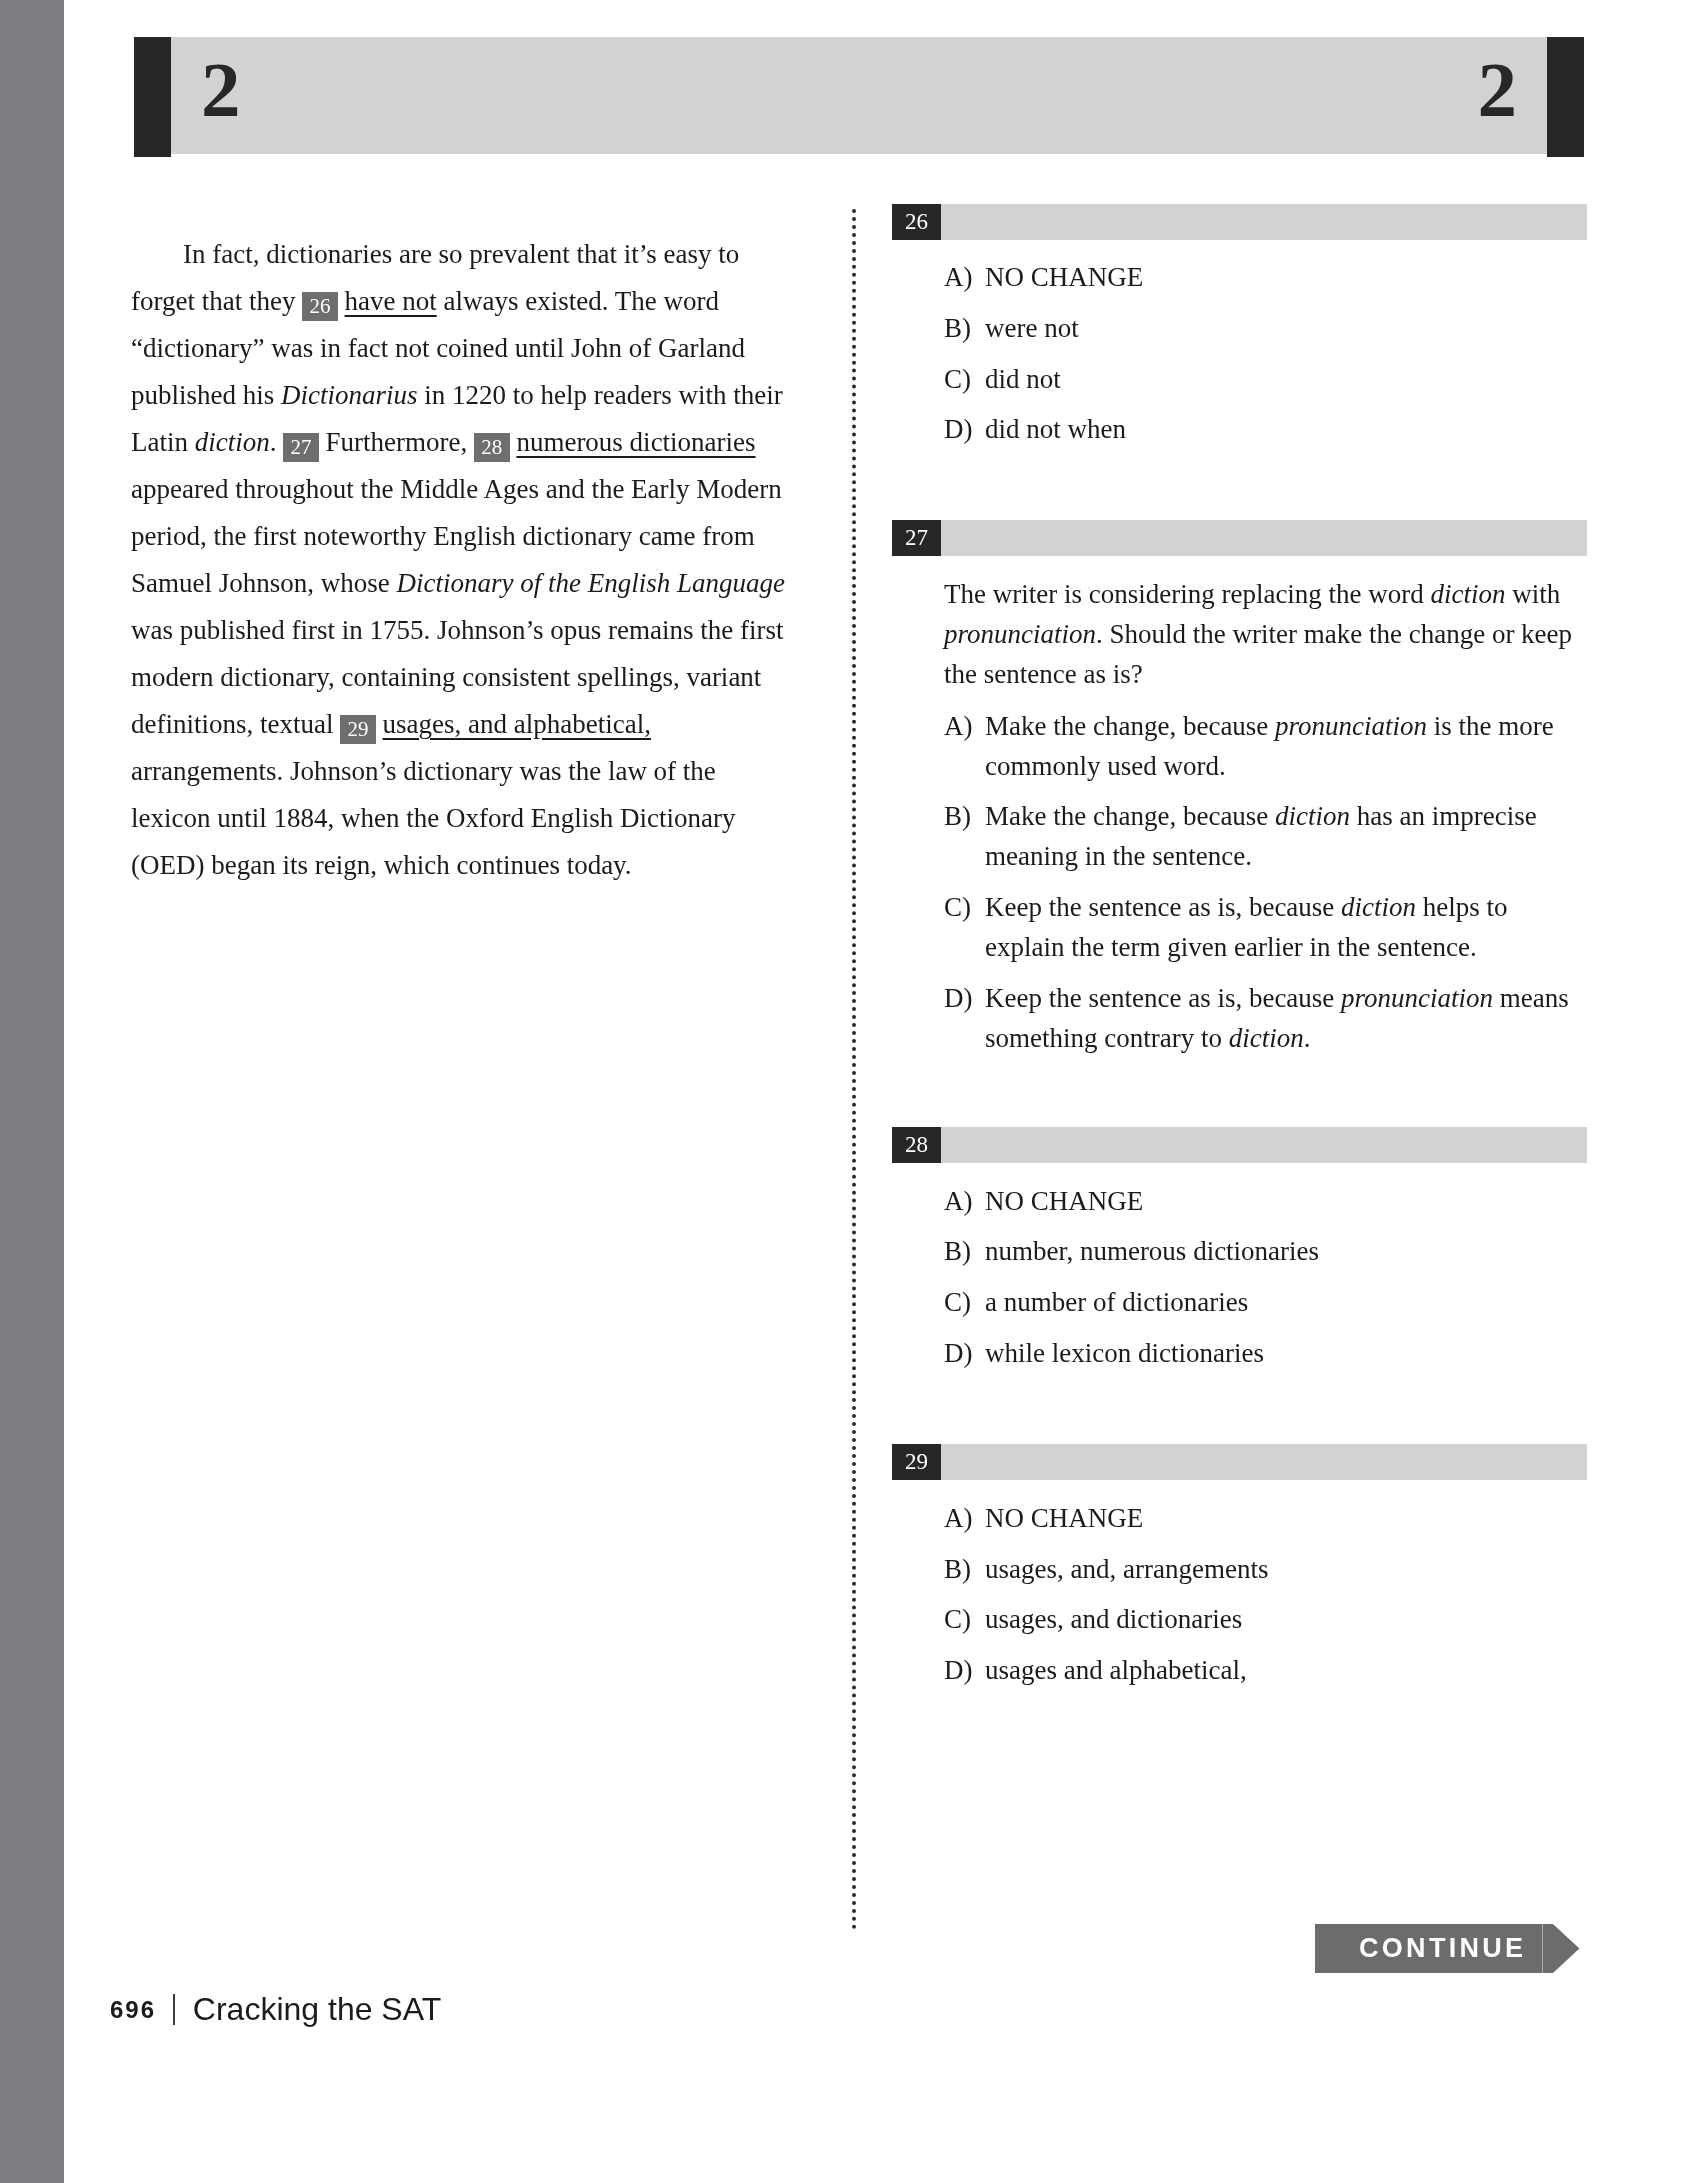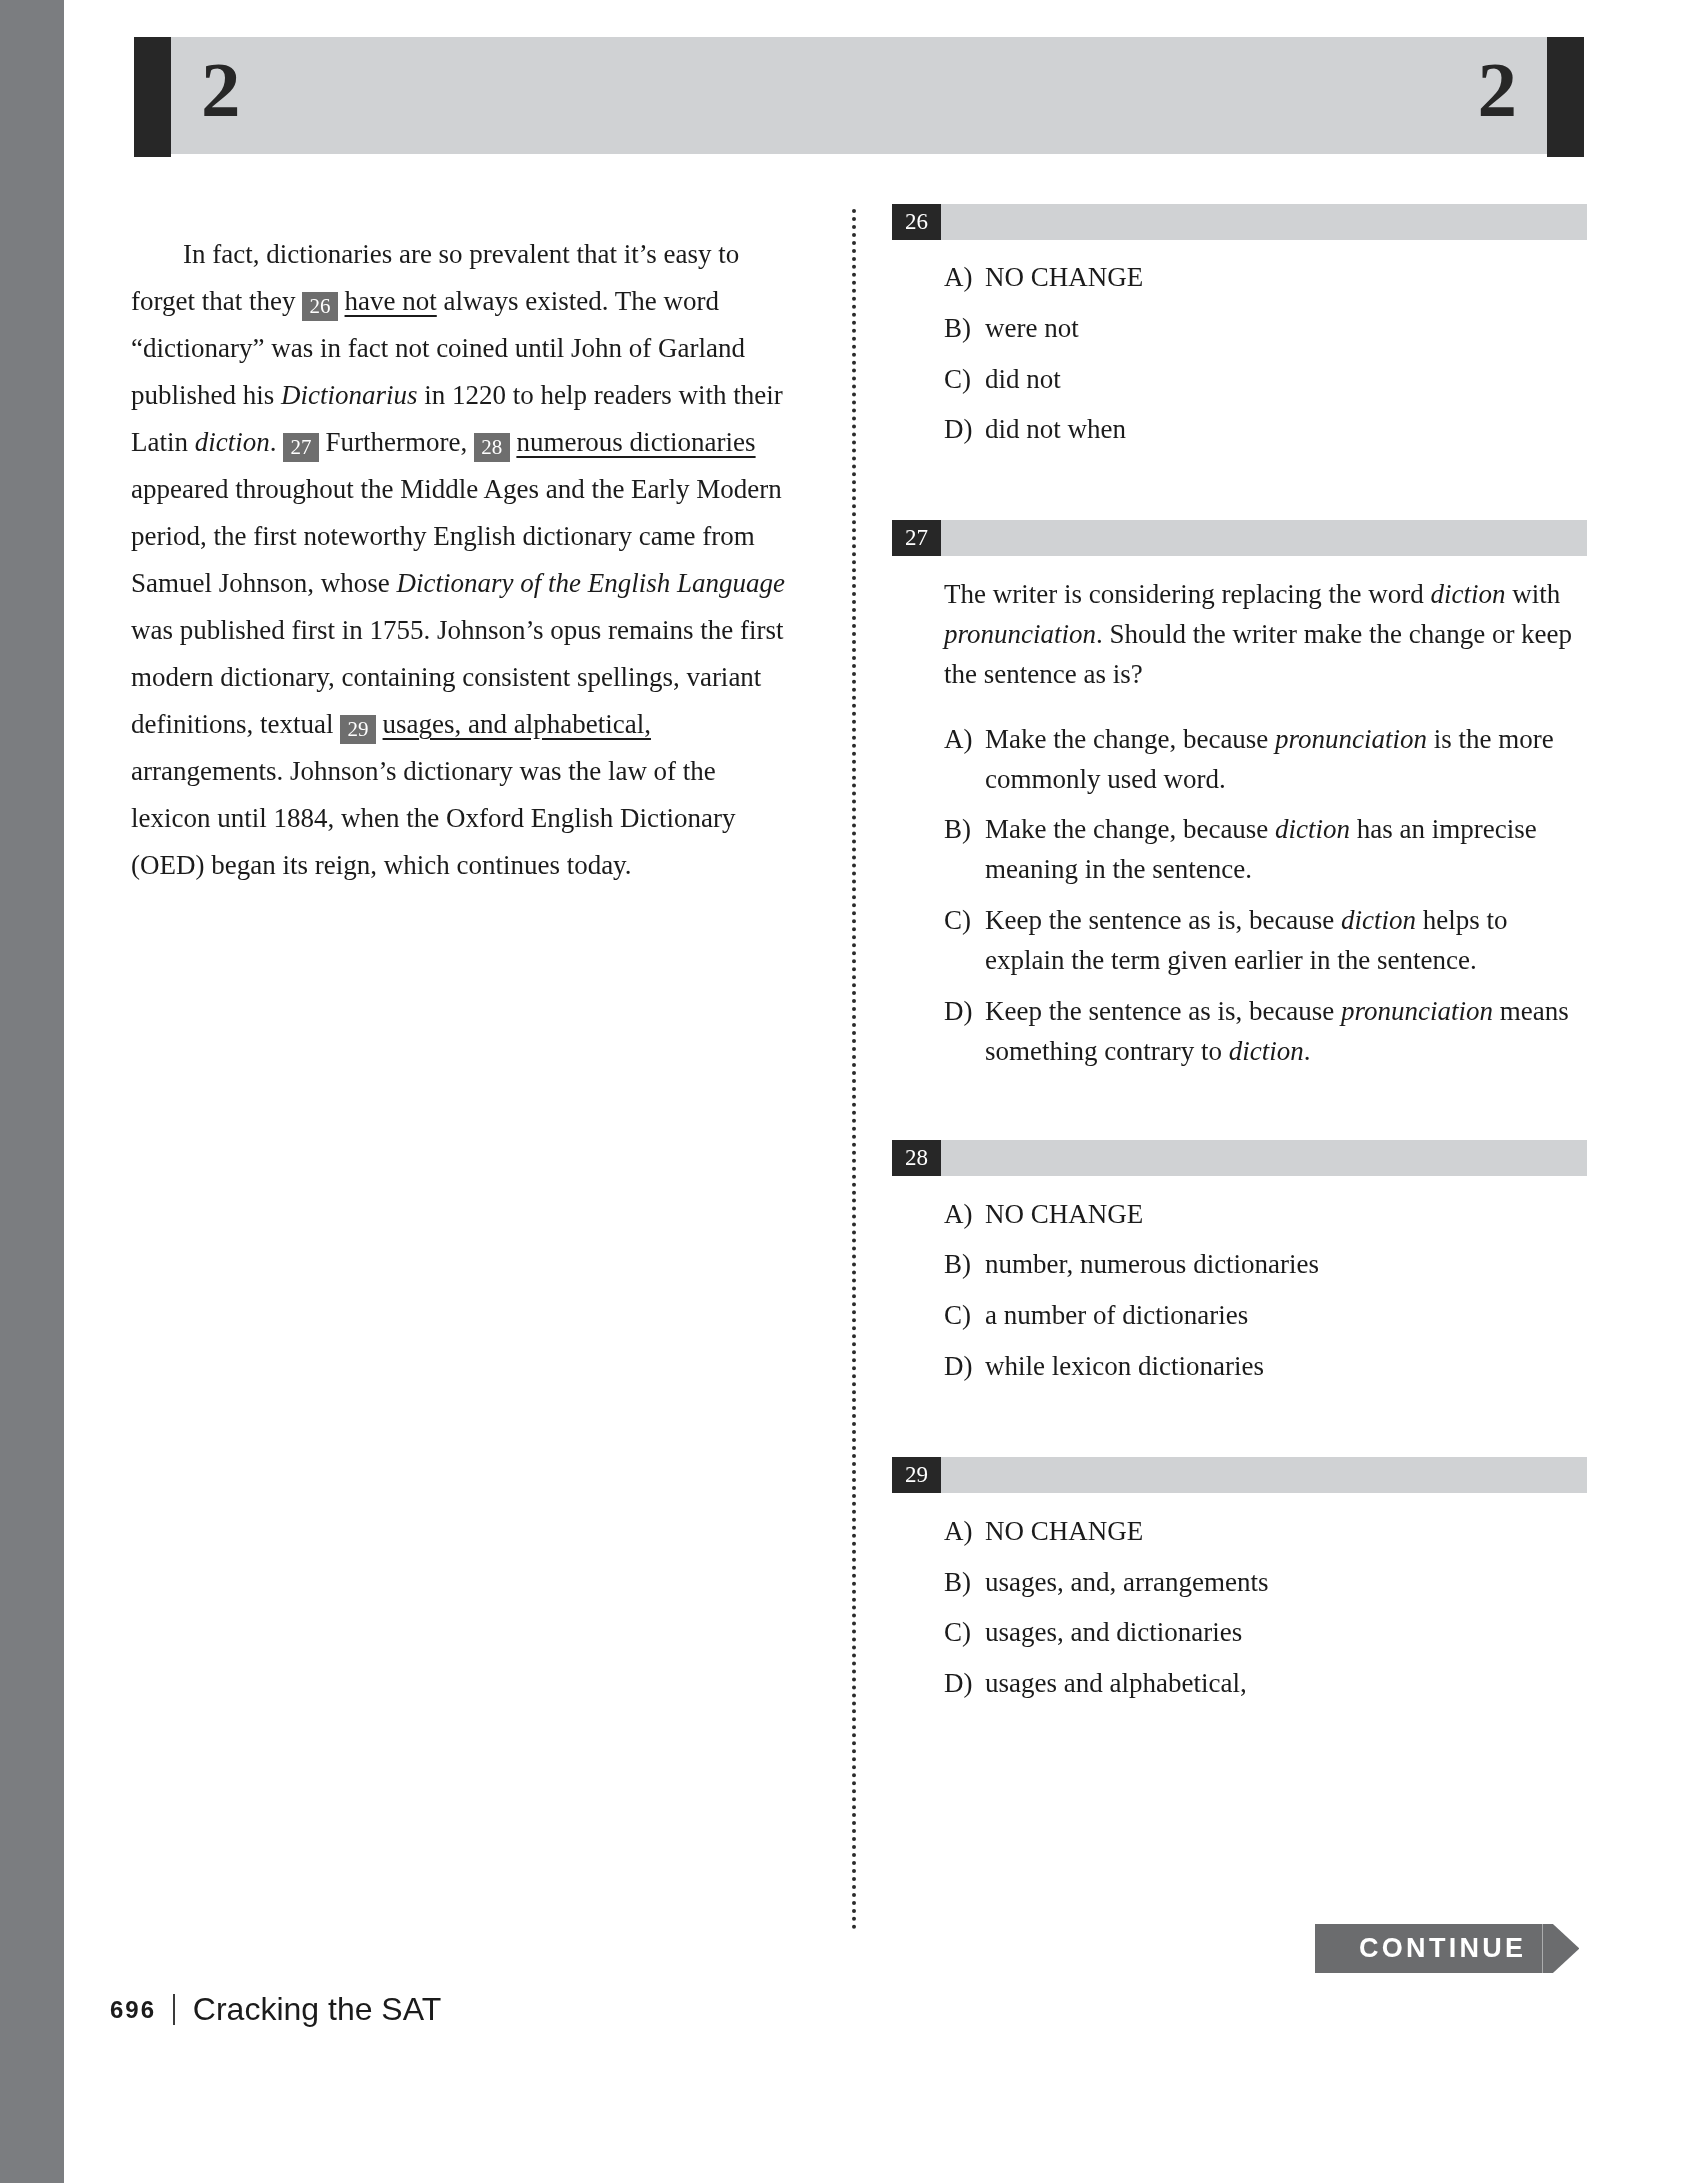--- a/index.html
+++ b/index.html
@@ -131,21 +131,21 @@
     background: #272727;
     color: #ffffff;
     font-size: 23px;
     line-height: 36px;
     text-align: center;
   }
   .q-stem {
     font-size: 27px;
     line-height: 40px;
     color: #1b1b1b;
-    margin: 0 0 25px 52px;
+    margin: 0 0 12px 52px;
   }
   .q-stem i { font-style: italic; }
   .choices { margin: 0; padding: 0; list-style: none; }
   .choice {
     display: flex;
     font-size: 27px;
     line-height: 40px;
     color: #1b1b1b;
     margin-left: 52px;
     margin-bottom: 10.7px;

